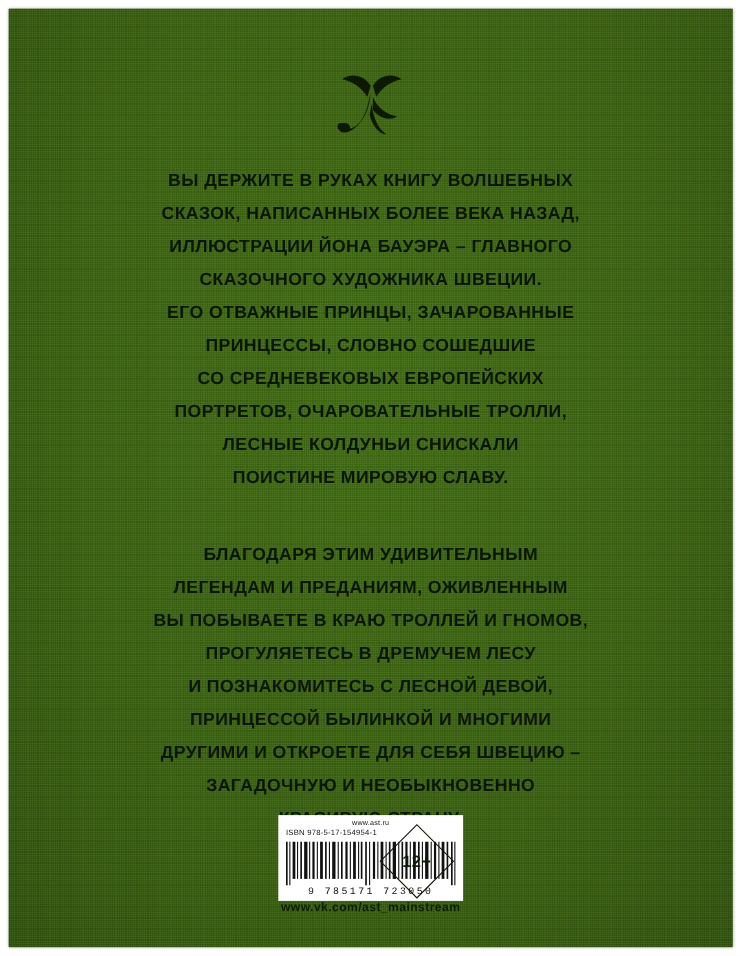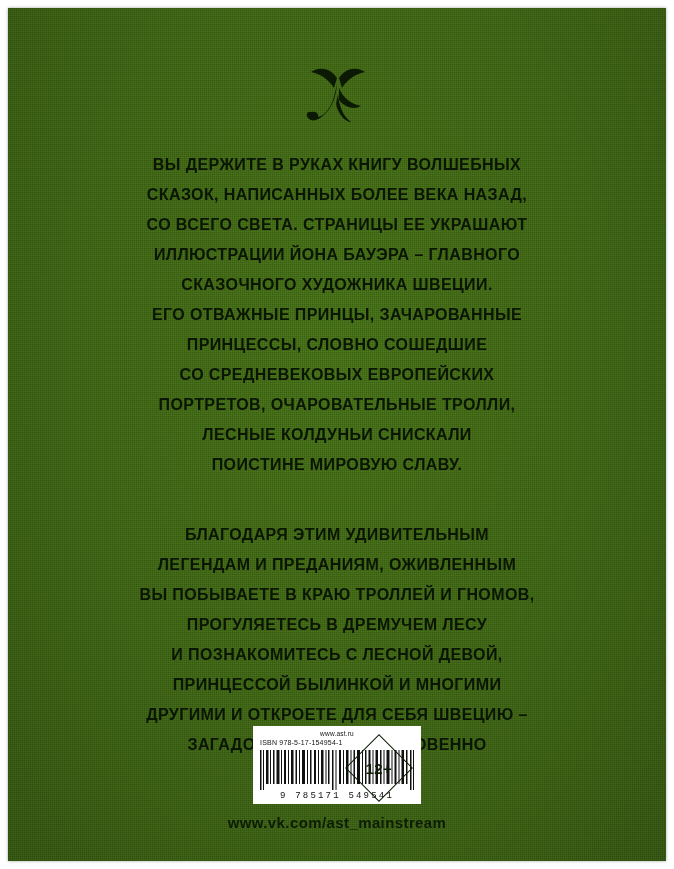--- a/index.html
+++ b/index.html
@@ -129,22 +129,22 @@
   }
   .age-badge span {
     transform: rotate(-45deg);
     font-size: 15px;
     font-weight: 700;
     color: #0d1c05;
     letter-spacing: 0.3px;
   }
 
   .social-url {
-    margin-top: 10px;
-    font-size: 15px;
+    margin-top: 0;
+    font-size: 11px;
     color: #0d1c05;
     letter-spacing: 0.4px;
     font-weight: 700;
   }
 
   .bottom-row {
     position: relative;
     width: 658px;
     display: flex;
     justify-content: center;
@@ -165,21 +165,20 @@
         <path d="M61 30 C62 42, 66 52, 74 58 C68 58, 61 50, 59 40 Z"></path>
         <circle cx="33" cy="51" r="3.2"></circle>
       </g>
     </svg>
   </div>
 
   <div class="blurb">
     <p>
       <span class="ln">ВЫ ДЕРЖИТЕ В РУКАХ КНИГУ ВОЛШЕБНЫХ</span>
       <span class="ln">СКАЗОК, НАПИСАННЫХ БОЛЕЕ ВЕКА НАЗАД,</span>
-      <span class="ln">СО ВСЕГО СВЕТА. СТРАНИЦЫ ЕЕ УКРАШАЮТ</span>
       <span class="ln">ИЛЛЮСТРАЦИИ ЙОНА БАУЭРА – ГЛАВНОГО</span>
       <span class="ln">СКАЗОЧНОГО ХУДОЖНИКА ШВЕЦИИ.</span>
       <span class="ln">ЕГО ОТВАЖНЫЕ ПРИНЦЫ, ЗАЧАРОВАННЫЕ</span>
       <span class="ln">ПРИНЦЕССЫ, СЛОВНО СОШЕДШИЕ</span>
       <span class="ln">СО СРЕДНЕВЕКОВЫХ ЕВРОПЕЙСКИХ</span>
       <span class="ln">ПОРТРЕТОВ, ОЧАРОВАТЕЛЬНЫЕ ТРОЛЛИ,</span>
       <span class="ln">ЛЕСНЫЕ КОЛДУНЬИ СНИСКАЛИ</span>
       <span class="ln">ПОИСТИНЕ МИРОВУЮ СЛАВУ.</span>
     </p>
     <p>
@@ -241,21 +240,21 @@
               <rect x="128.5" y="0" width="3" height="34"></rect>
             <rect x="133.5" y="0" width="1" height="34"></rect>
               <rect x="136.5" y="0" width="2" height="34"></rect>
             <rect x="140.5" y="0" width="1" height="34"></rect>
               <rect x="143.5" y="0" width="2.5" height="34"></rect>
             <rect x="148" y="0" width="1.5" height="34"></rect>
               <rect x="152" y="0" width="1.5" height="40"></rect>
             <rect x="155" y="0" width="1" height="40"></rect>
           </g>
         </svg>
-        <div class="barcode-digits">9 785171 549541</div>
+        <div class="barcode-digits">9 785171 723050</div>
       </div>
 
       <div class="age-badge">
         <span>12+</span>
       </div>
     </div>
 
     <div class="social-url">www.vk.com/ast_mainstream</div>
   </div>
 

